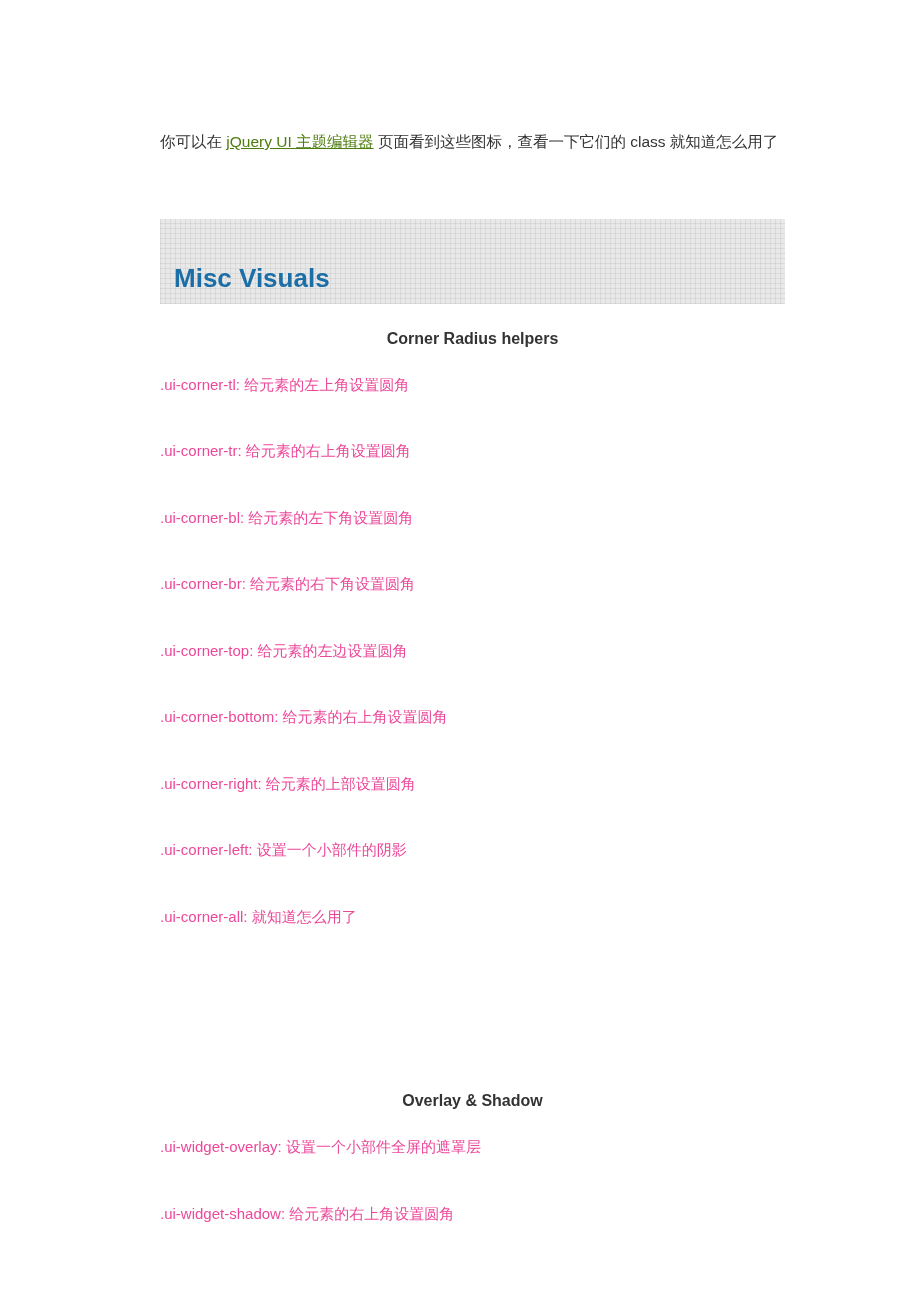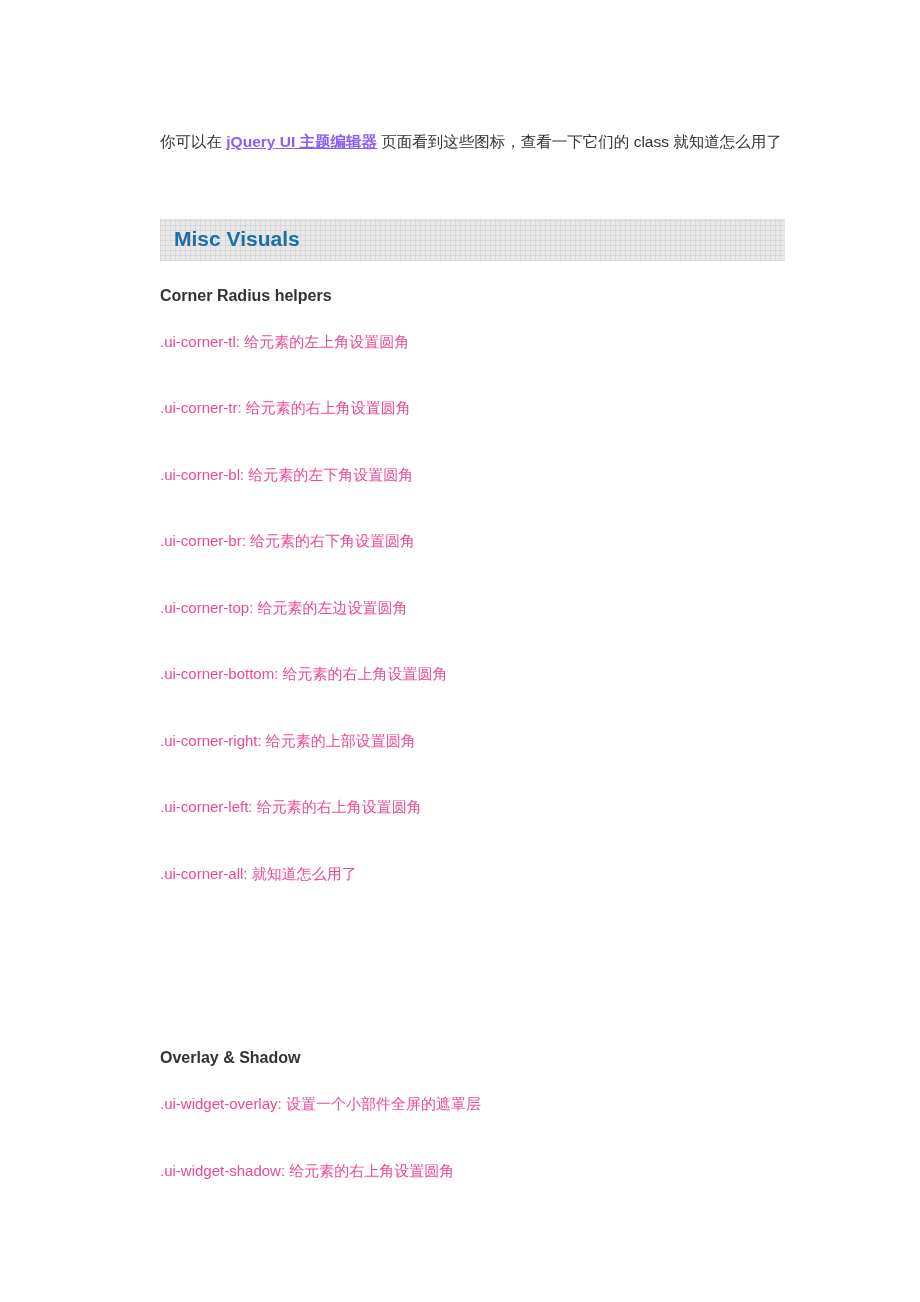--- a/index.html
+++ b/index.html
@@ -10,43 +10,45 @@
     font-family: "Segoe UI", "Microsoft YaHei", Arial, sans-serif;
     color: #333;
     padding: 130px 135px 60px 160px;
   }
   .intro-line {
     font-size: 15.5px;
     line-height: 1.6;
     margin-bottom: 64px;
   }
   .intro-link {
-    color: #8b5cf6;
-    font-weight: 700;
+    color: #4d7c0f;
+    font-weight: 400;
     text-decoration: underline;
     cursor: pointer;
   }
   .section-title-box {
     background-color: #e8e8e8;
     background-image:
       repeating-linear-gradient(90deg, rgba(0,0,0,0.06) 0, rgba(0,0,0,0.06) 1px, transparent 1px, transparent 5px),
       repeating-linear-gradient(0deg, rgba(0,0,0,0.06) 0, rgba(0,0,0,0.06) 1px, transparent 1px, transparent 5px);
     padding: 8px 14px 10px 14px;
     margin-bottom: 26px;
   }
   .section-title {
     color: #1b6fa6;
-    font-size: 21px;
+    font-size: 26px;
     font-weight: 700;
+    margin-top: 36px;
   }
   .sub-title {
     font-size: 16px;
     font-weight: 700;
     color: #333;
     margin-bottom: 26px;
+    text-align: center;
   }
   .item-line {
     font-size: 15px;
     line-height: 1.5;
     margin-bottom: 44px;
     color: #ec4899;
   }
   .item-line:last-of-type { margin-bottom: 0; }
   .group-gap {
     height: 120px;
@@ -65,21 +67,21 @@
 
 <div class="sub-title">Corner Radius helpers</div>
 
 <div class="item-line">.ui-corner-tl:  给元素的左上角设置圆角</div>
 <div class="item-line">.ui-corner-tr:  给元素的右上角设置圆角</div>
 <div class="item-line">.ui-corner-bl:  给元素的左下角设置圆角</div>
 <div class="item-line">.ui-corner-br:  给元素的右下角设置圆角</div>
 <div class="item-line">.ui-corner-top:  给元素的左边设置圆角</div>
 <div class="item-line">.ui-corner-bottom:  给元素的右上角设置圆角</div>
 <div class="item-line">.ui-corner-right:  给元素的上部设置圆角</div>
-<div class="item-line">.ui-corner-left:  给元素的右上角设置圆角</div>
+<div class="item-line">.ui-corner-left:  设置一个小部件的阴影</div>
 <div class="item-line">.ui-corner-all:  就知道怎么用了</div>
 
 <div class="group-gap"></div>
 
 <div class="sub-title">Overlay &amp; Shadow</div>
 
 <div class="item-line">.ui-widget-overlay:  设置一个小部件全屏的遮罩层</div>
 <div class="item-line">.ui-widget-shadow:  给元素的右上角设置圆角</div>
 
 </body></html>

